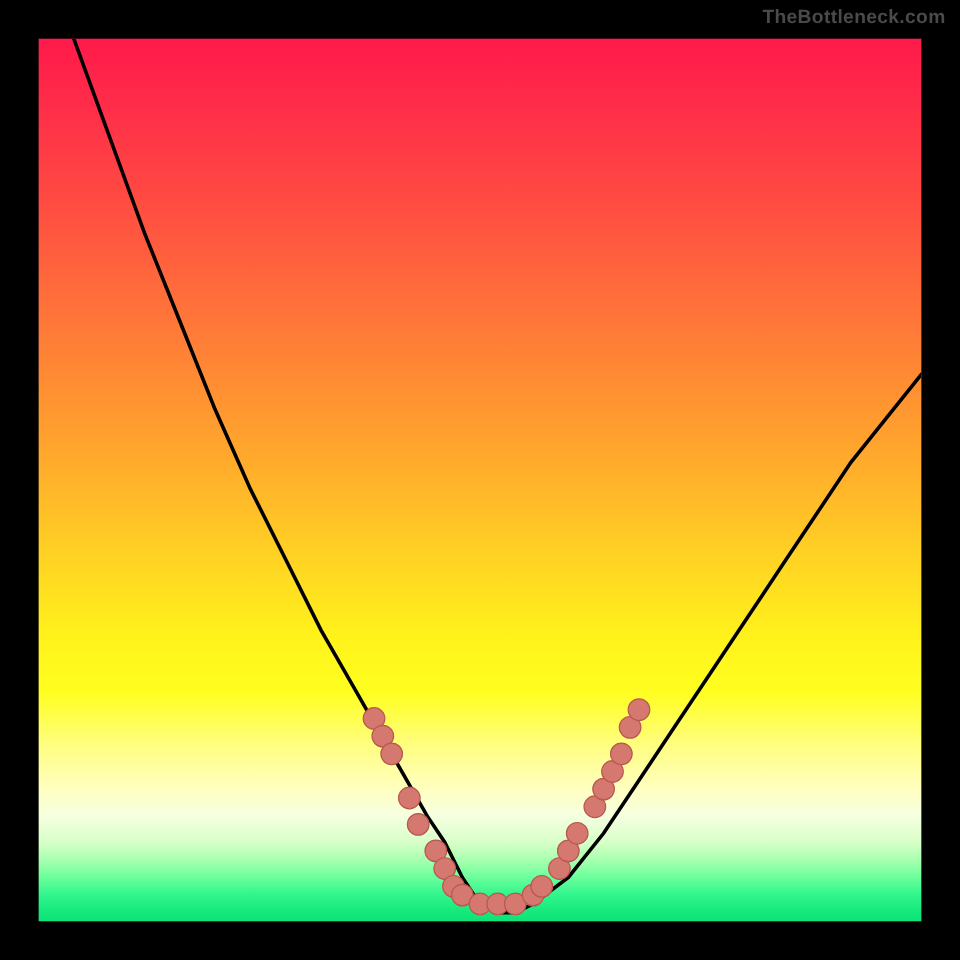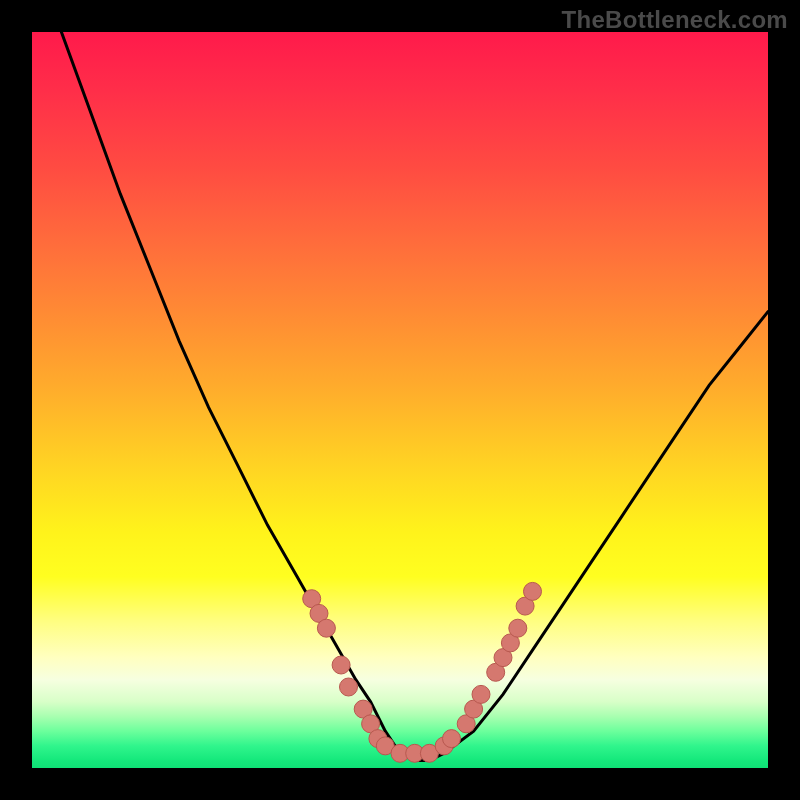--- a/index.html
+++ b/index.html
@@ -50,21 +50,21 @@
       #30f58c 97%,
       #14e87b 99%,
       #0fe176 100%
     );
   }
   .watermark {
     position: absolute;
     top: 6px;
     right: 12px;
     color: #4a4a4a;
-    font-size: 24px;
+    font-size: 16px;
     font-weight: 600;
     letter-spacing: 0.3px;
     z-index: 20;
   }
   svg.curve {
     position: absolute;
     inset: 0;
     width: 736px;
     height: 736px;
     z-index: 5;

